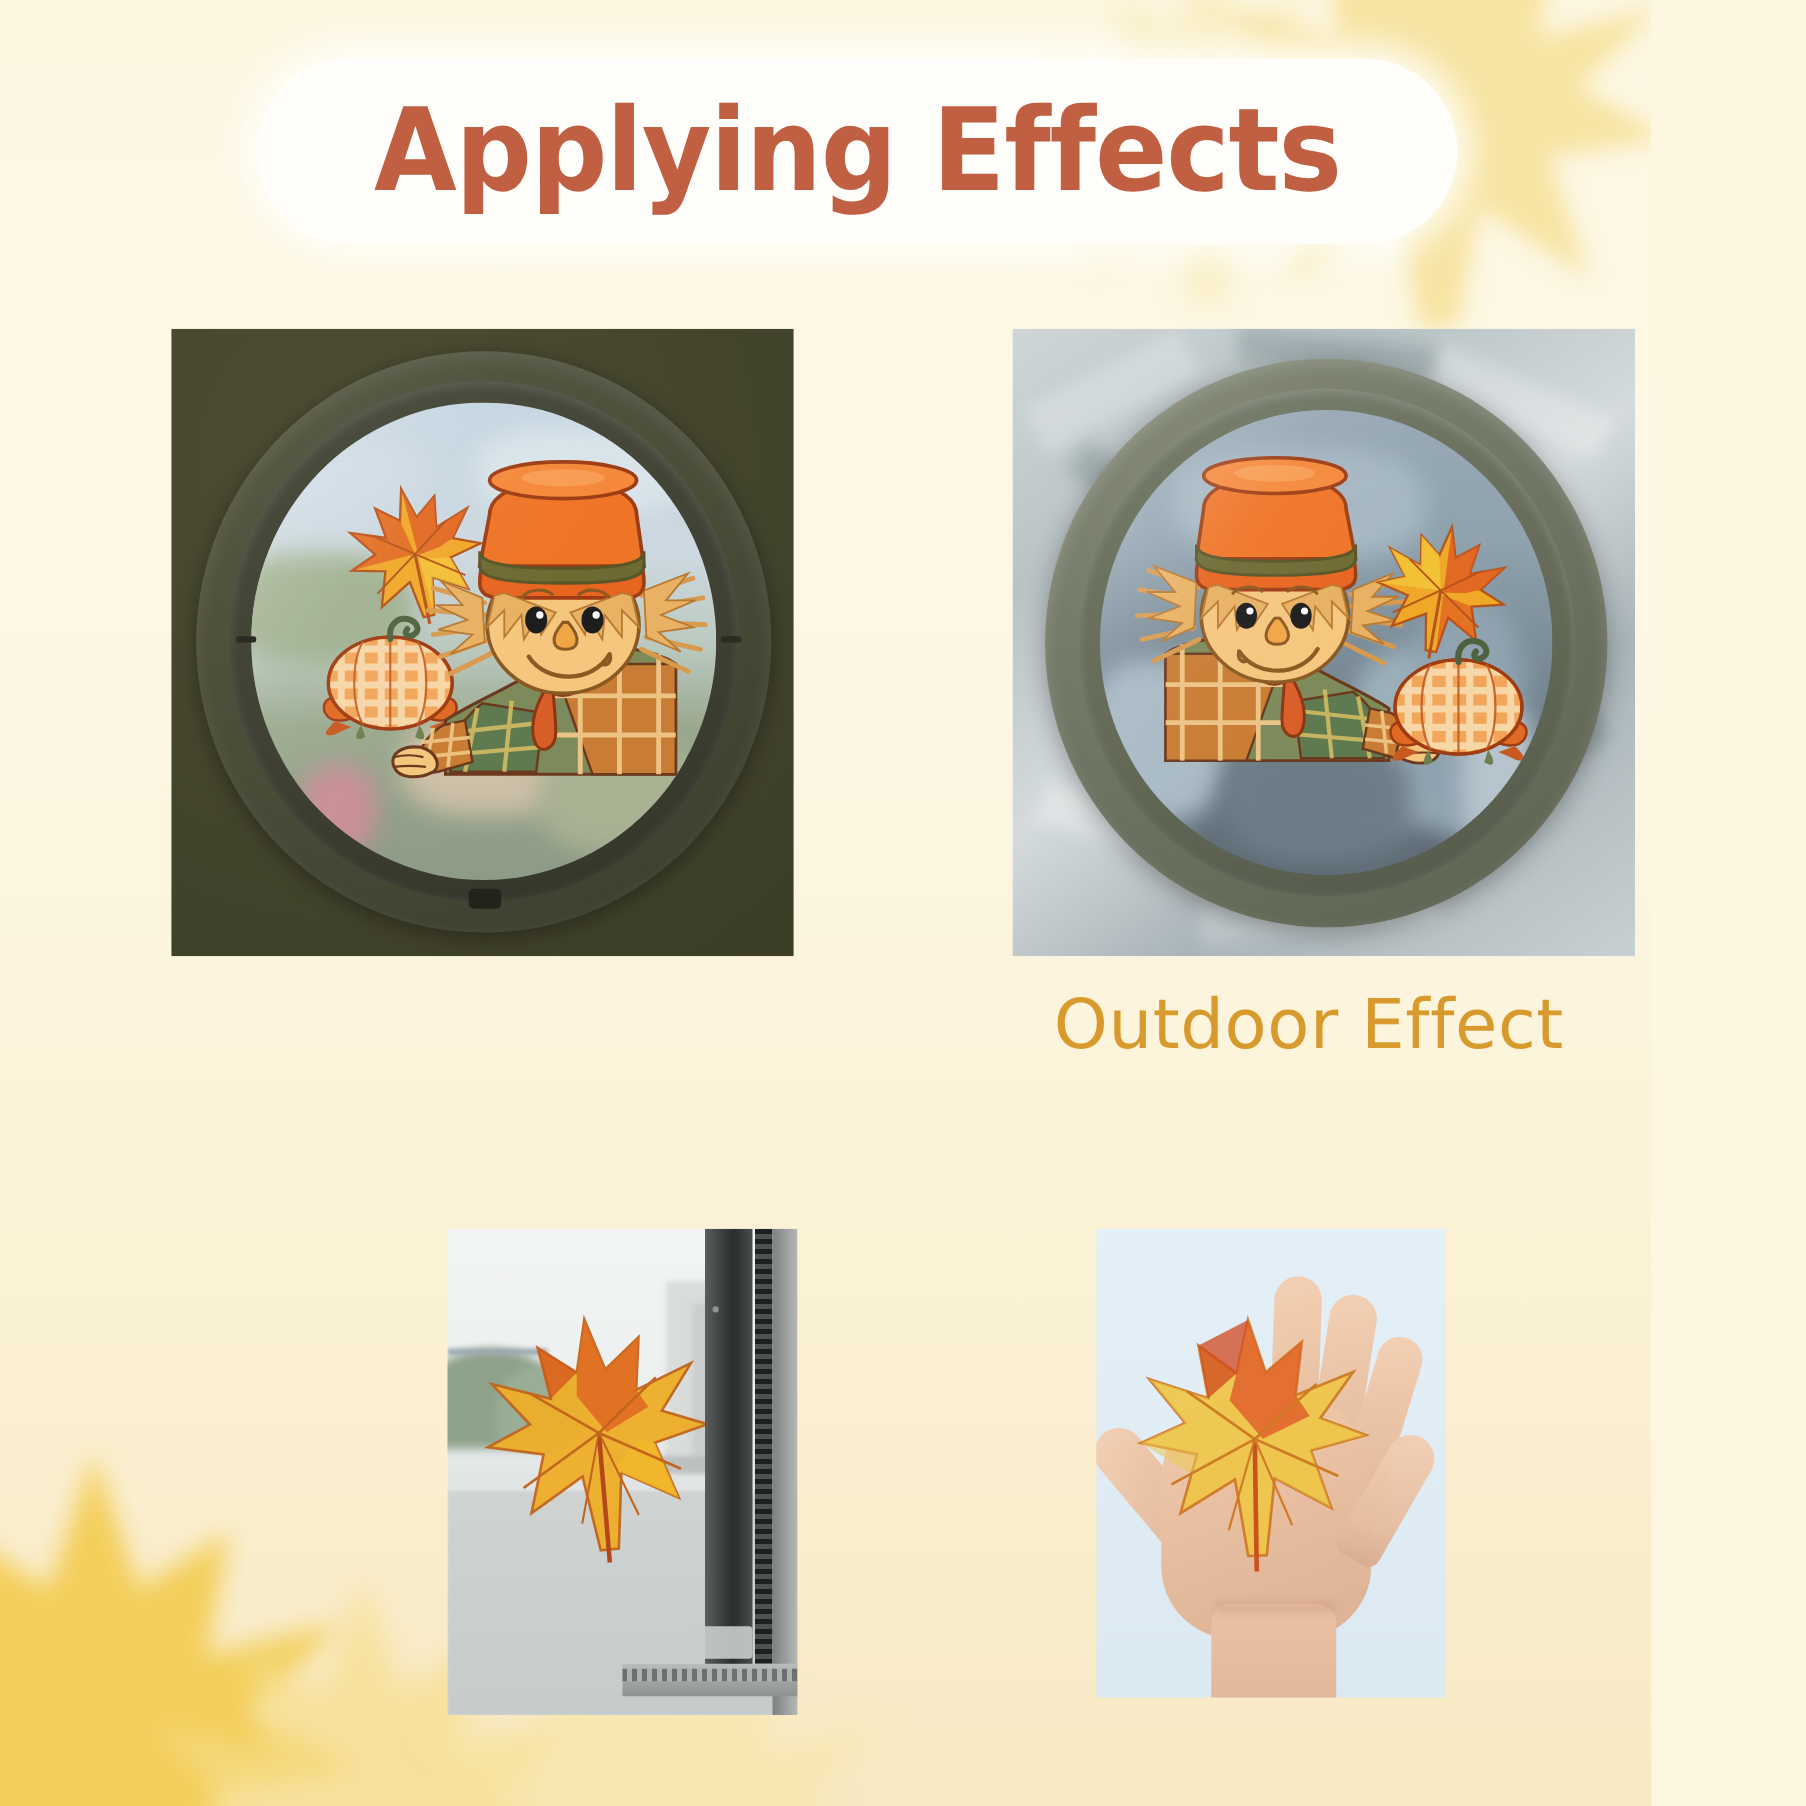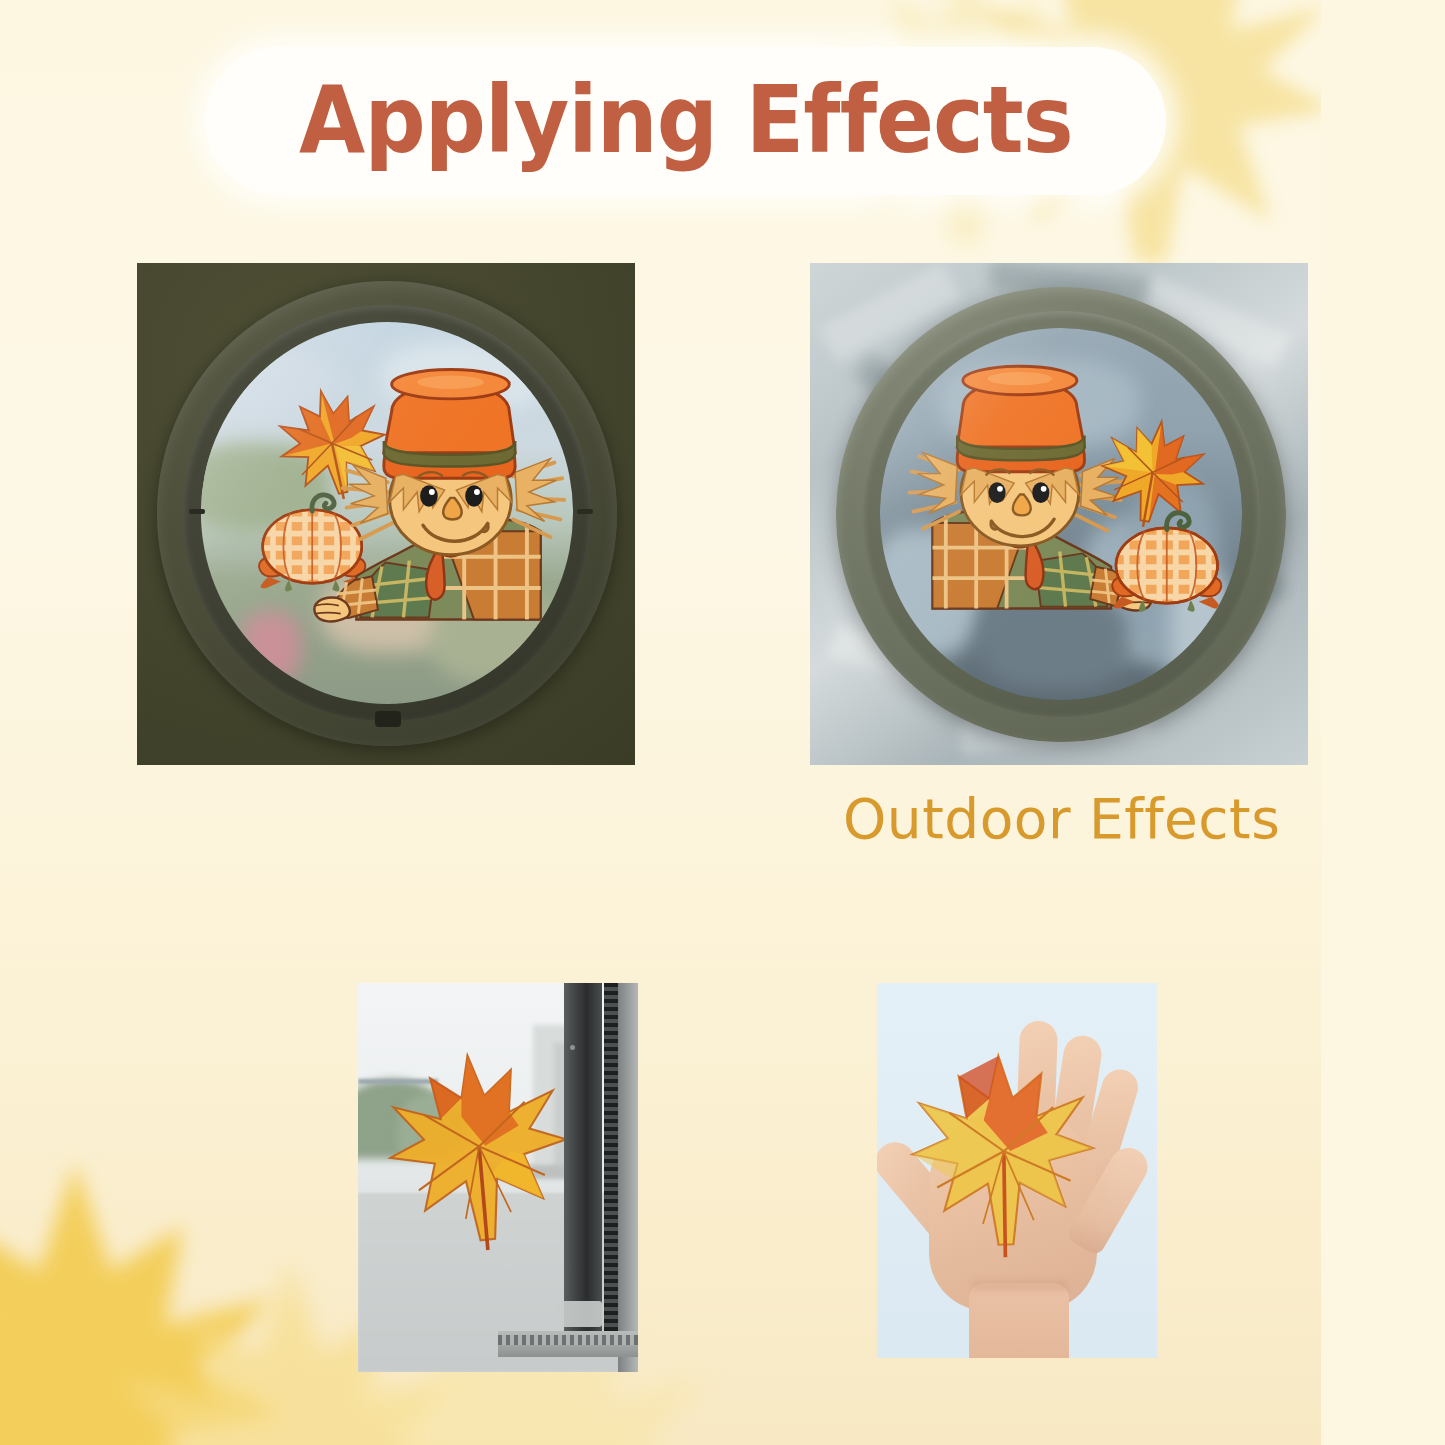--- a/index.html
+++ b/index.html
@@ -531,15 +531,15 @@
         <line x1="90" y1="94" x2="26" y2="126" stroke="#cf7a24" stroke-width="2"></line>
         <line x1="90" y1="94" x2="152" y2="124" stroke="#cf7a24" stroke-width="2"></line>
         <line x1="90" y1="94" x2="68" y2="162" stroke="#cf7a24" stroke-width="1.6"></line>
         <line x1="90" y1="94" x2="116" y2="160" stroke="#cf7a24" stroke-width="1.6"></line>
       </g>
     </svg>
 
     <div class="finger" style="left:214px;top:160px;width:38px;height:112px;transform:rotate(30deg);opacity:.97;"></div>
   </div>
 
-  <div class="caption" id="caption-outdoor">Outdoor Effects</div>
+  <div class="caption" id="caption-outdoor">Outdoor Effect</div>
 
 </div>
 
 </body></html>

